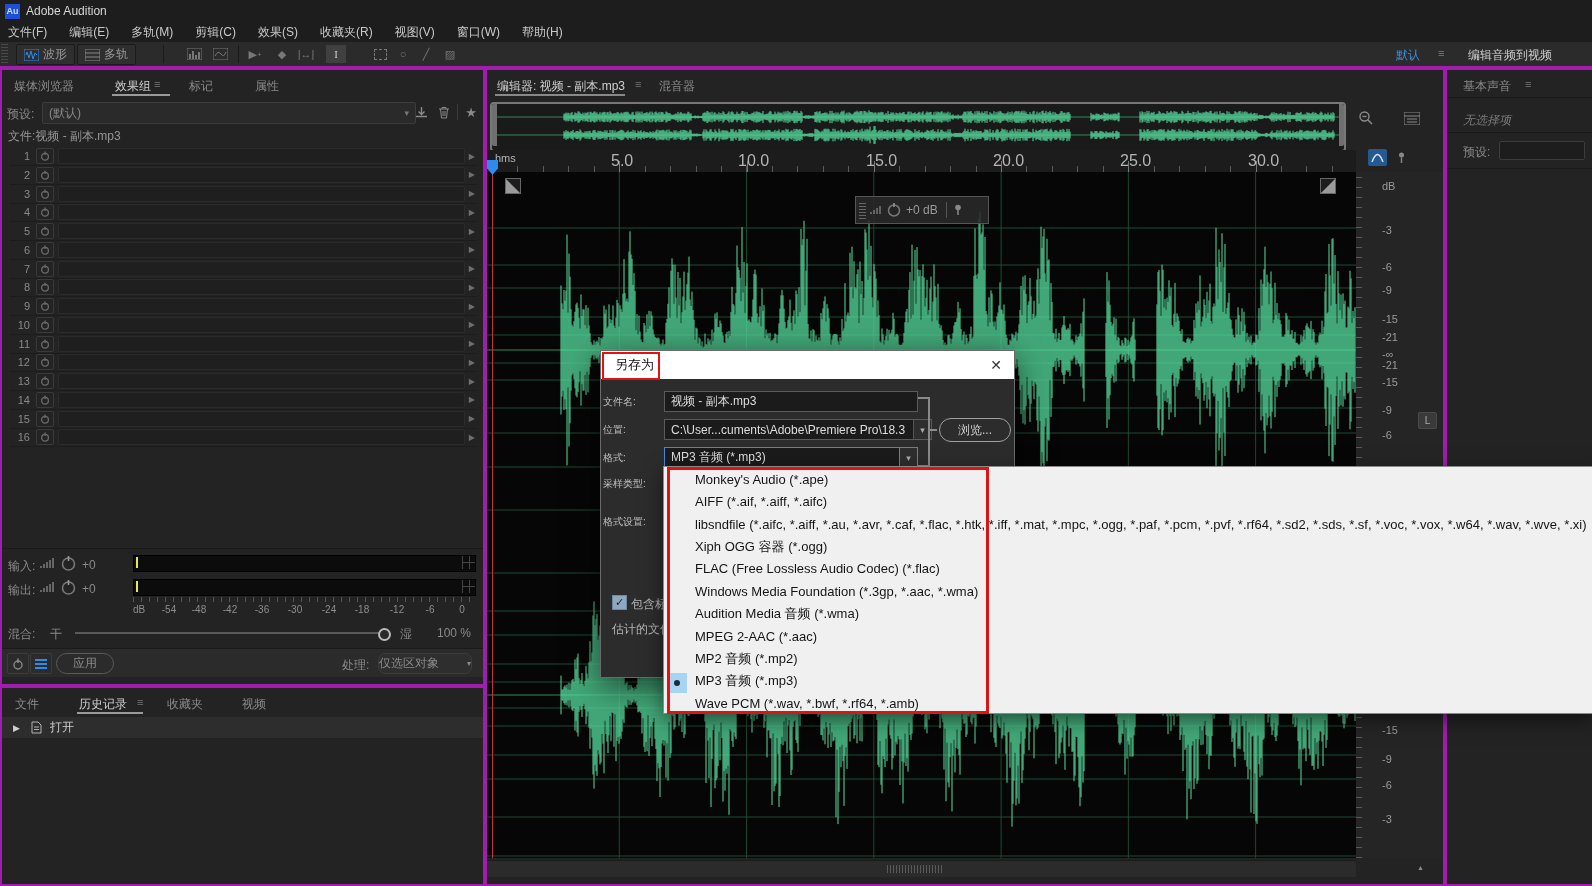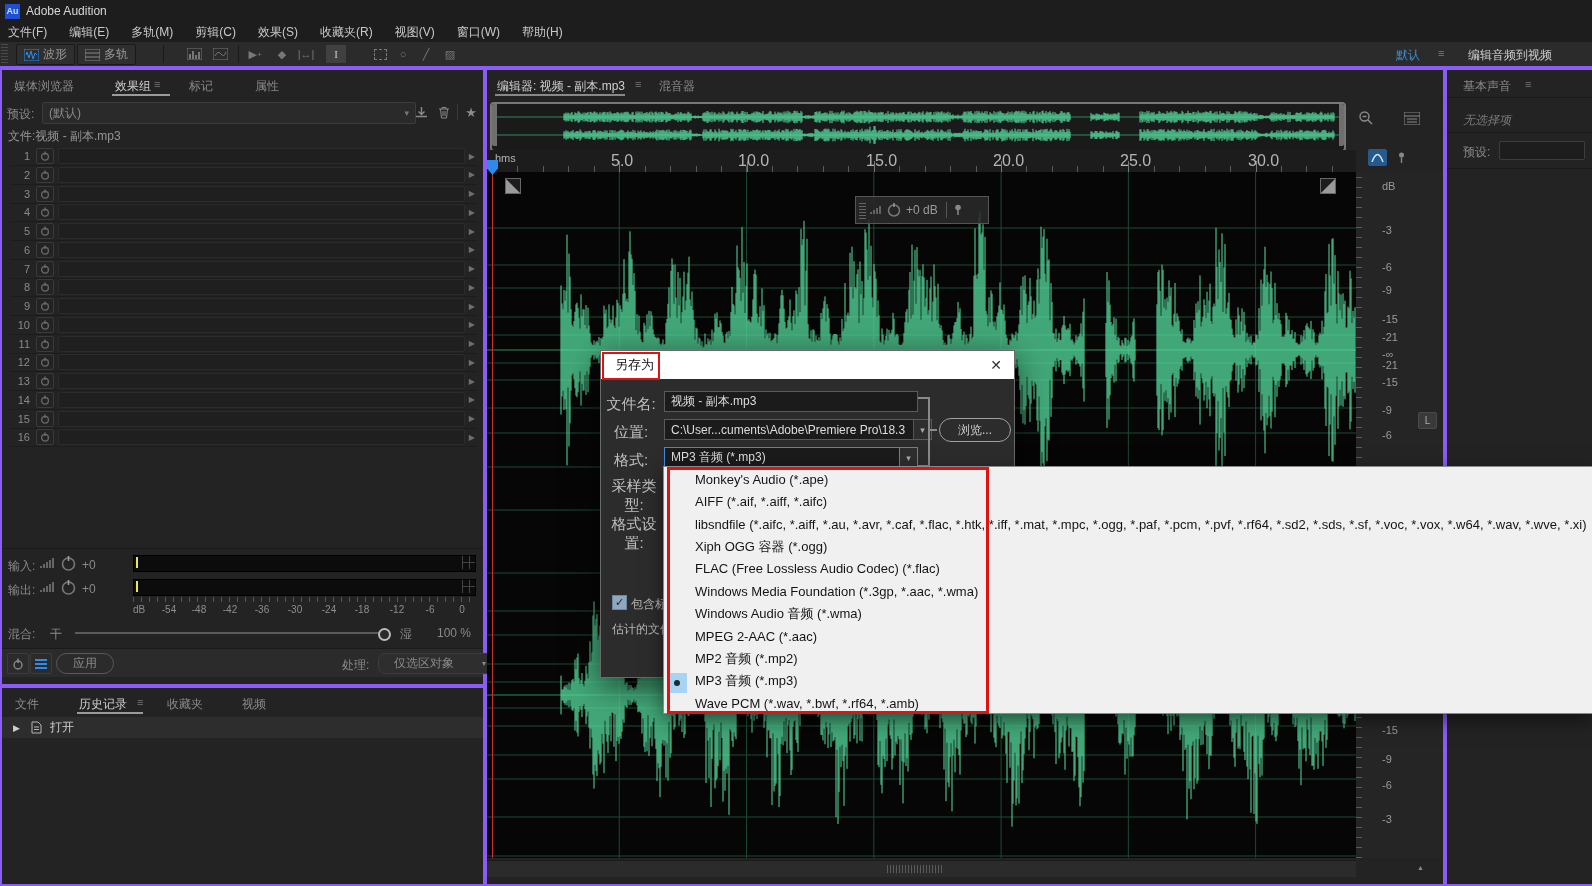--- a/index.html
+++ b/index.html
@@ -1,33 +1,33 @@
 <!DOCTYPE html>
 <html><head>
 <meta charset="utf-8">
 <style>
   html,body{margin:0;padding:0;background:#0b0b0b;}
-  .stage{position:relative;width:1592px;height:886px;overflow:hidden;background:#8b5cf6;
+  .stage{position:relative;width:1592px;height:886px;overflow:hidden;background:#a21caf;
          font-family:"Liberation Sans","DejaVu Sans",sans-serif;color:#bbb;font-size:12px;}
   .abs{position:absolute;}
   .panel{position:absolute;background:#232323;}
   .tabtxt{color:#8a8a8a;font-size:12px;white-space:nowrap;}
   .tab-active{color:#cfcfcf;}
   .hamb{color:#777;font-size:11px;letter-spacing:-1px;}
   .underline{position:absolute;height:2px;background:#9a9a9a;}
   .menu-item{display:inline-block;margin-right:22px;color:#c9c9c9;cursor:default;}
   .toolbtn{position:absolute;top:2px;height:19px;background:#2f2f2f;border:1px solid #1a1a1a;border-radius:2px;
            display:flex;align-items:center;gap:4px;padding:0 7px;color:#999;}
   .toolico{position:absolute;top:3px;width:20px;height:18px;display:flex;align-items:center;justify-content:center;color:#787878;font-size:11px;}
   .rack-row{position:absolute;left:0;width:467px;height:18px;border-bottom:1px solid #1c1c1c;display:flex;align-items:center;}
   .rack-num{width:20px;text-align:right;color:#8a8a8a;font-size:11px;}
   .rack-pwr{width:16px;height:14px;margin-left:6px;border:1px solid #3a3a3a;border-radius:2px;display:flex;align-items:center;justify-content:center;}
   .rack-slot{flex:1;height:14px;margin:0 4px;background:#1f1f1f;border:1px solid #2b2b2b;border-radius:2px;}
   .rack-arr{color:#6f6f6f;font-size:8px;margin-right:2px;}
-  .fld-label{position:absolute;width:56px;text-align:center;color:#c0c0c0;font-size:15px;}
+  .fld-label{position:absolute;width:56px;text-align:left;color:#c0c0c0;font-size:10px;}
   .fld-input{position:absolute;background:#1b1b1b;border:1px solid #5a5a5a;color:#ddd;font-size:12px;
              display:flex;align-items:center;padding:0 6px;white-space:nowrap;overflow:hidden;}
   .combo-arr{position:absolute;right:0;top:0;bottom:0;width:17px;background:#2e2e2e;border-left:1px solid #555;
              display:flex;align-items:center;justify-content:center;color:#aaa;font-size:9px;}
   .pill{border:1px solid #a0a0a0;border-radius:12px;color:#cfcfcf;display:flex;align-items:center;justify-content:center;font-size:12px;}
   .ddl-item{height:22.36px;line-height:22.36px;padding-left:31px;color:#141414;font-size:13px;white-space:nowrap;}
   .redbox{position:absolute;border:3px solid #e01212;z-index:30;pointer-events:none;}
   .dblab{position:absolute;left:26px;color:#9a9a9a;font-size:11px;}
   .rtick{position:absolute;top:2px;color:#b5b5b5;font-size:16px;}
   .mtick{position:absolute;top:0;color:#8d8d8d;font-size:10px;transform:translateX(-50%);}
@@ -381,21 +381,21 @@
           <svg width="12" height="10">
             <line x1="0" y1="1" x2="12" y2="1" stroke="#2d8ceb" stroke-width="2"></line>
             <line x1="0" y1="5" x2="12" y2="5" stroke="#2d8ceb" stroke-width="2"></line>
             <line x1="0" y1="9" x2="12" y2="9" stroke="#2d8ceb" stroke-width="2"></line>
           </svg>
         </div>
       <div class="pill" style="position:absolute;left:54px;top:4px;width:56px;height:19px;border-color:#5a5a5a;color:#8a8a8a;">
           <span>应用</span>
         </div>
       <span class="abs" style="left:340px;top:8px;color:#8a8a8a;">处理:</span>
-      <div class="abs" style="left:376px;top:4px;width:92px;height:19px;background:#2e2e2e;border:1px solid #3c3c3c;border-radius:7px;display:flex;align-items:center;padding:0 15px;color:#8a8a8a;">
+      <div class="abs" style="left:376px;top:4px;width:92px;height:19px;background:#2e2e2e;border:1px solid #3c3c3c;border-radius:7px;display:flex;align-items:center;padding:0 0;color:#8a8a8a;">
         <span>仅选区对象</span>
           <span style="margin-left:auto;font-size:8px;">▾</span>
       </div>
     </div>
   </div>
 
   <div class="panel" style="left:2px;top:688px;width:481px;height:196px;">
     <div class="abs tabtxt" style="left:13px;top:8px;">文件</div>
     <div class="abs tabtxt tab-active" style="left:77px;top:8px;">历史记录</div>
     <div class="abs hamb" style="left:135px;top:8px;">≡</div>
@@ -612,21 +612,21 @@
   </div>
 
   <div class="abs" style="left:663px;top:466px;width:929px;height:246px;background:#f0f0f0;border:1px solid #8a8a8a;border-right:none;box-shadow:0 6px 18px rgba(0,0,0,.5);z-index:20;overflow:hidden;">
     <div id="ddl-items" style="padding-top:2px;">
         <div class="ddl-item">Monkey's Audio (*.ape)</div>
         <div class="ddl-item">AIFF (*.aif, *.aiff, *.aifc)</div>
         <div class="ddl-item">libsndfile (*.aifc, *.aiff, *.au, *.avr, *.caf, *.flac, *.htk, *.iff, *.mat, *.mpc, *.ogg, *.paf, *.pcm, *.pvf, *.rf64, *.sd2, *.sds, *.sf, *.voc, *.vox, *.w64, *.wav, *.wve, *.xi)</div>
         <div class="ddl-item">Xiph OGG 容器 (*.ogg)</div>
         <div class="ddl-item">FLAC (Free Lossless Audio Codec) (*.flac)</div>
         <div class="ddl-item">Windows Media Foundation (*.3gp, *.aac, *.wma)</div>
-        <div class="ddl-item">Windows Audio 音频 (*.wma)</div>
+        <div class="ddl-item">Audition Media 音频 (*.wma)</div>
         <div class="ddl-item">MPEG 2-AAC (*.aac)</div>
         <div class="ddl-item">MP2 音频 (*.mp2)</div>
         <div class="ddl-item">MP3 音频 (*.mp3)</div>
         <div class="ddl-item">Wave PCM (*.wav, *.bwf, *.rf64, *.amb)</div>
       </div>
     <div class="abs" style="left:3px;top:206px;width:20px;height:20px;background:#a6d4f2;">
       <span style="position:absolute;left:7px;top:7px;width:6px;height:6px;border-radius:50%;background:#1d2a33;"></span>
     </div>
   </div>
 

